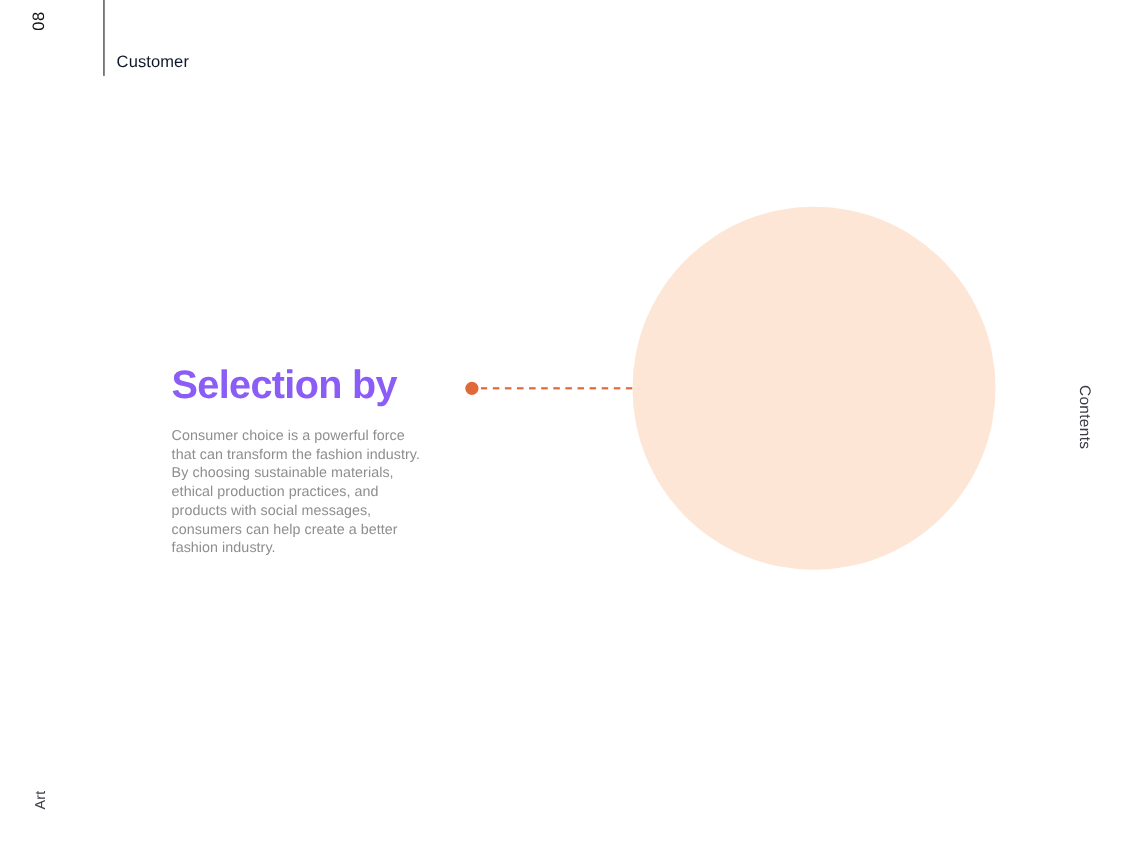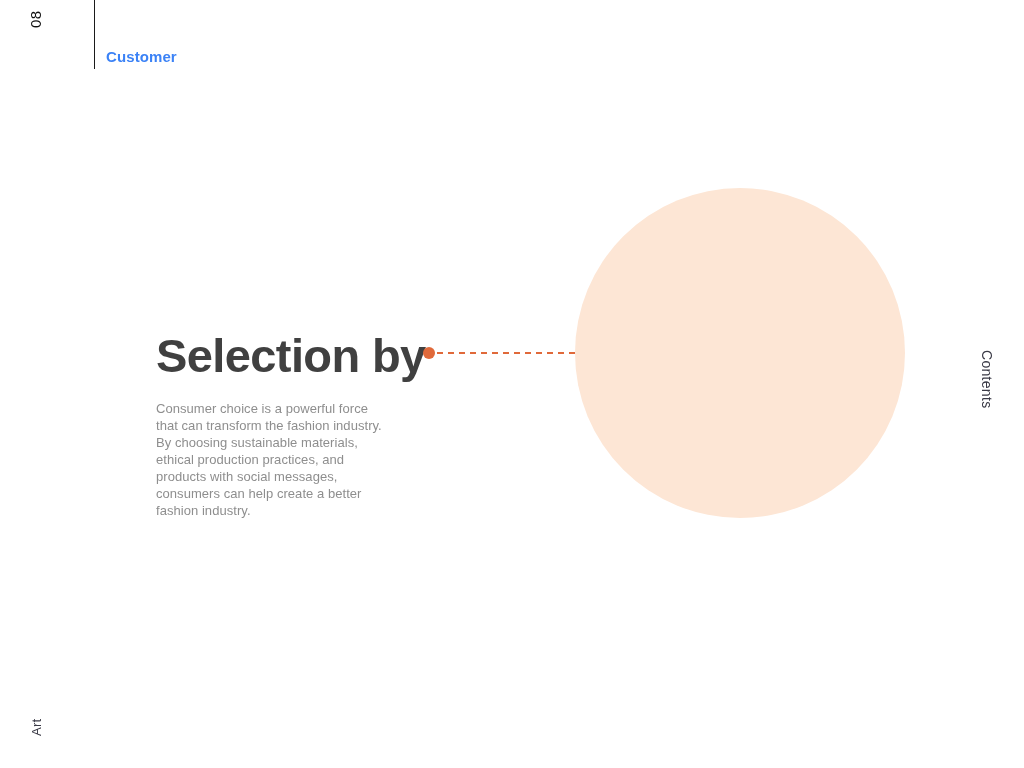--- a/index.html
+++ b/index.html
@@ -42,38 +42,38 @@
     top: 0px;
     width: 1px;
     height: 69px;
     background: #1a1a1a;
   }
   .header-title {
     position: absolute;
     left: 106px;
     top: 49px;
     font-size: 15px;
-    font-weight: bold;
-    color: #3b82f6;
+    font-weight: normal;
+    color: #0f172a;
     letter-spacing: 0.1px;
     white-space: nowrap;
     line-height: 1.1;
   }
 
   
   .text-block {
     position: absolute;
     left: 156px;
     top: 330px;
     width: 238px;
   }
   .headline {
-    font-size: 47px;
+    font-size: 36px;
     font-weight: bold;
-    color: #404040;
+    color: #8b5cf6;
     letter-spacing: -0.6px;
     line-height: 1.12;
     margin: 0;
     white-space: nowrap;
   }
   .body-copy {
     margin: 17px 0 0 0;
     font-size: 13px;
     line-height: 17px;
     color: #8e8e8e;

